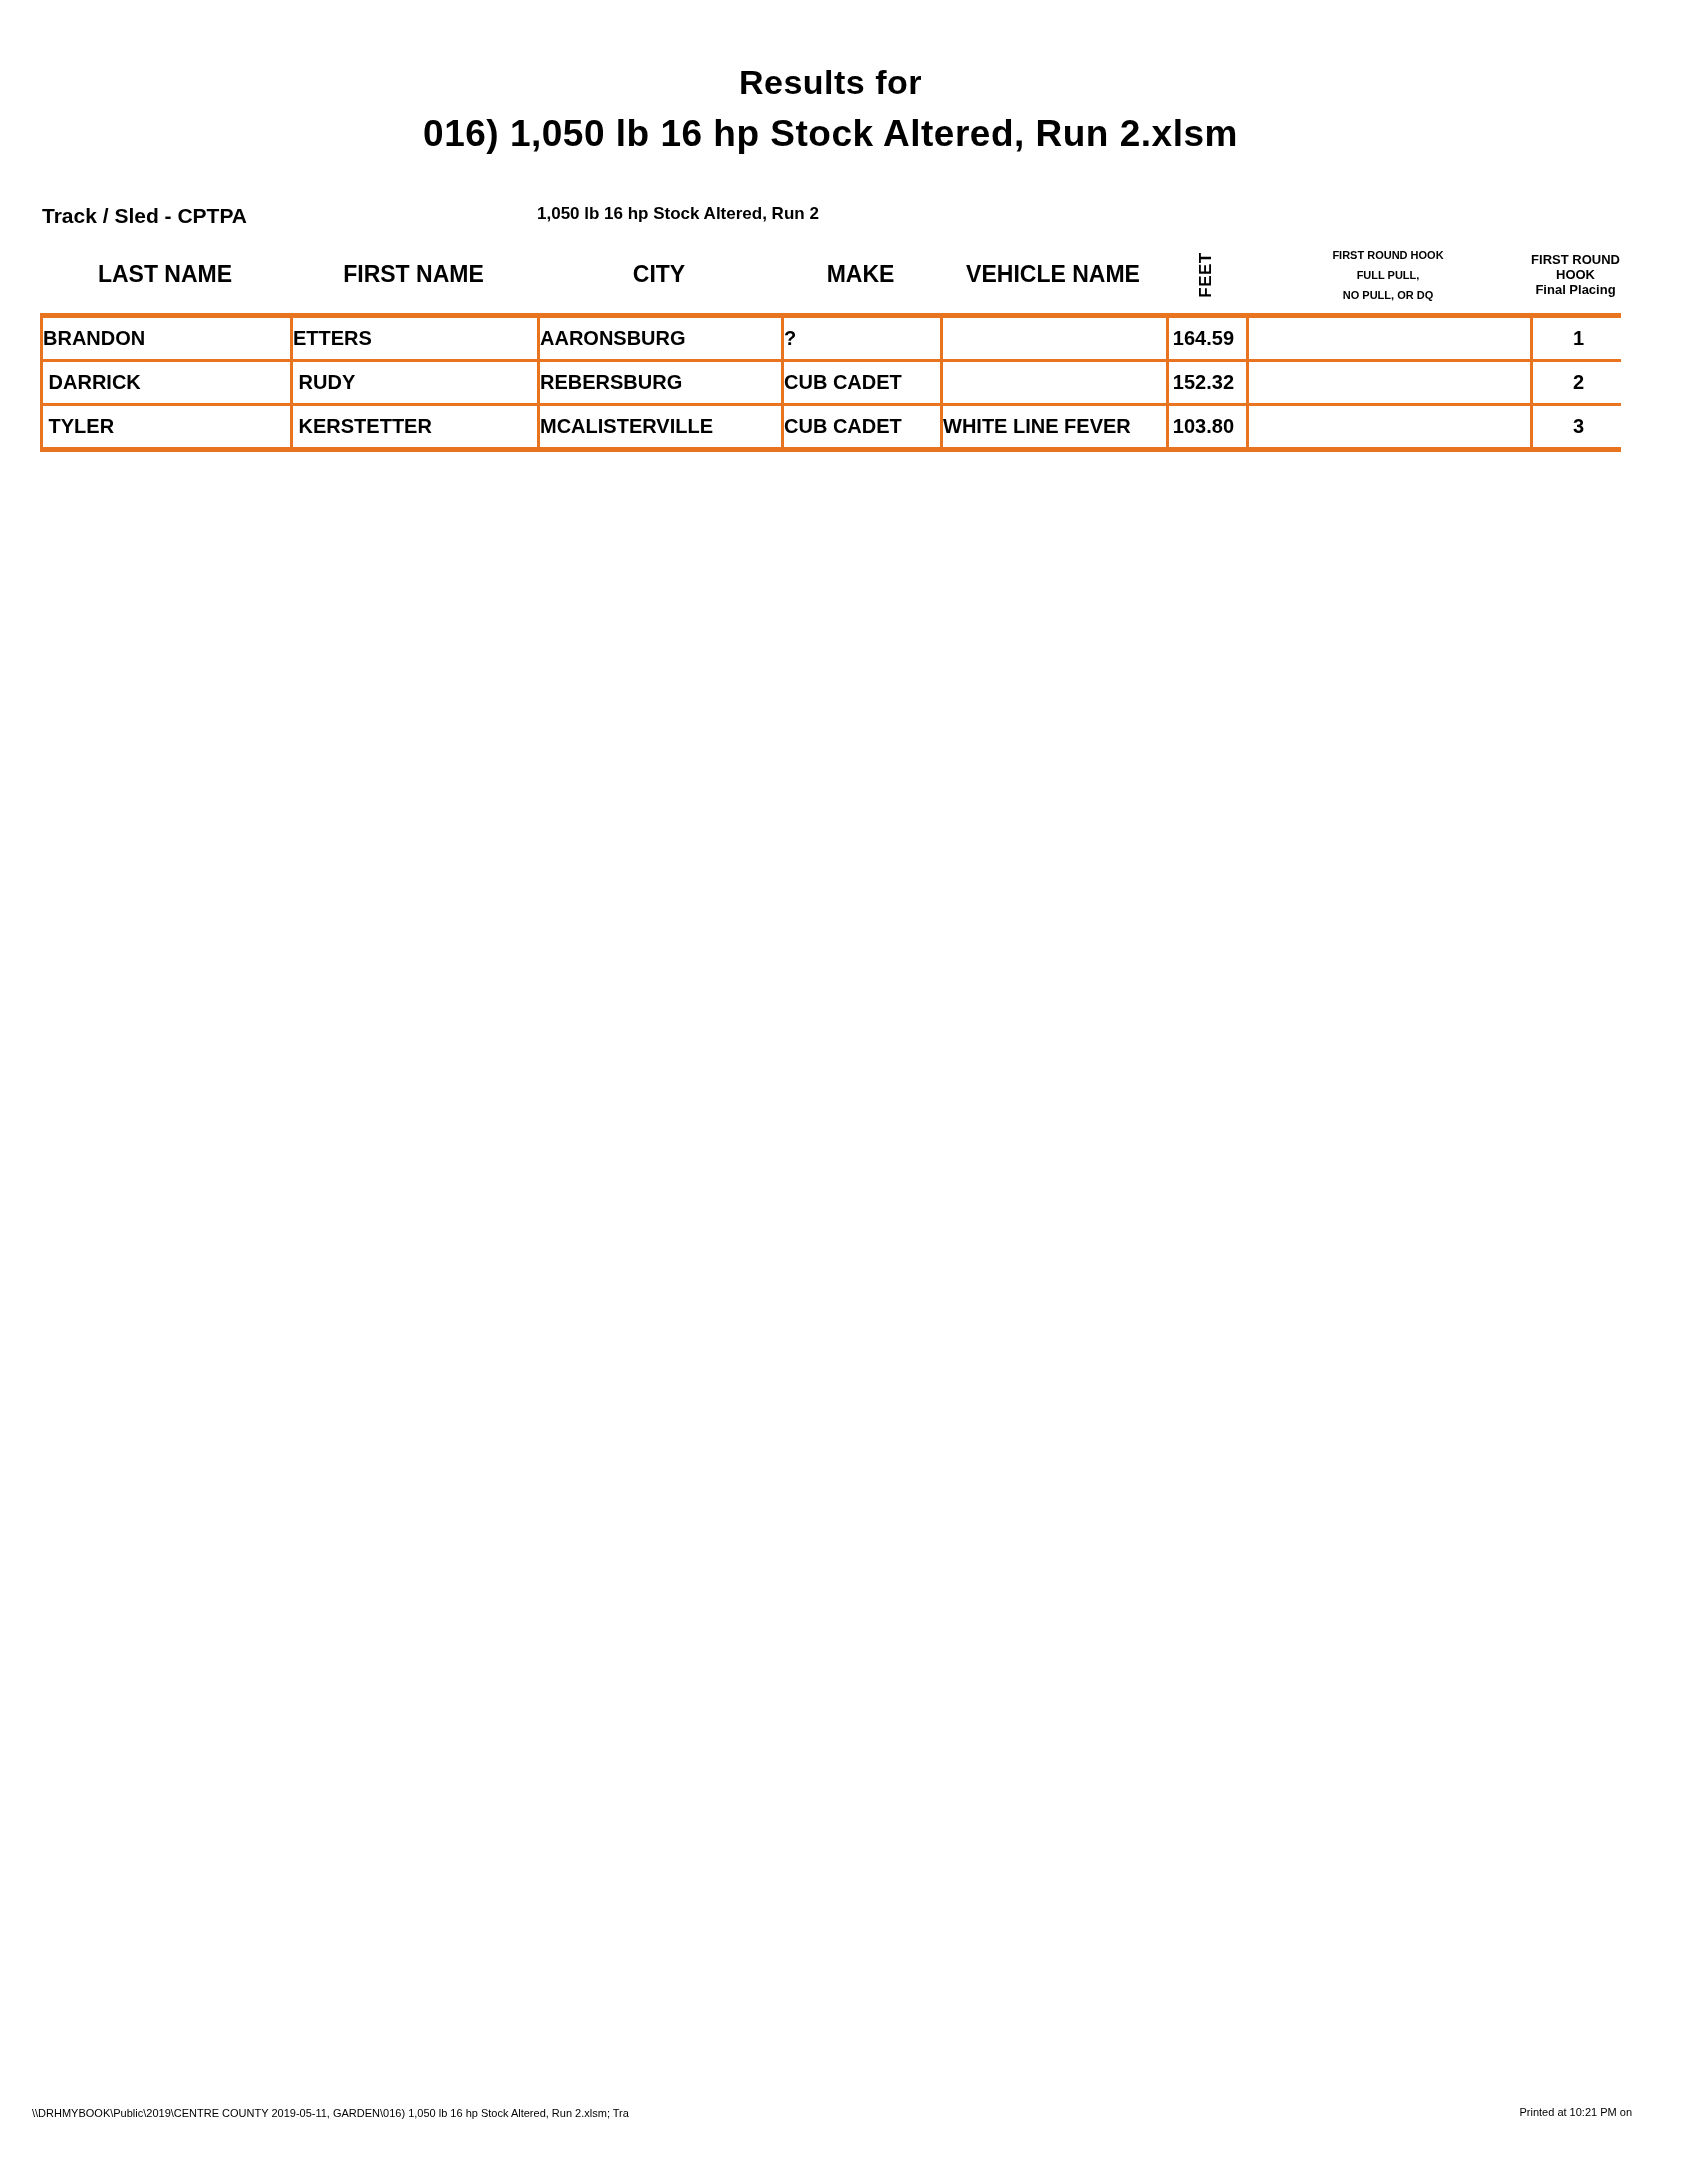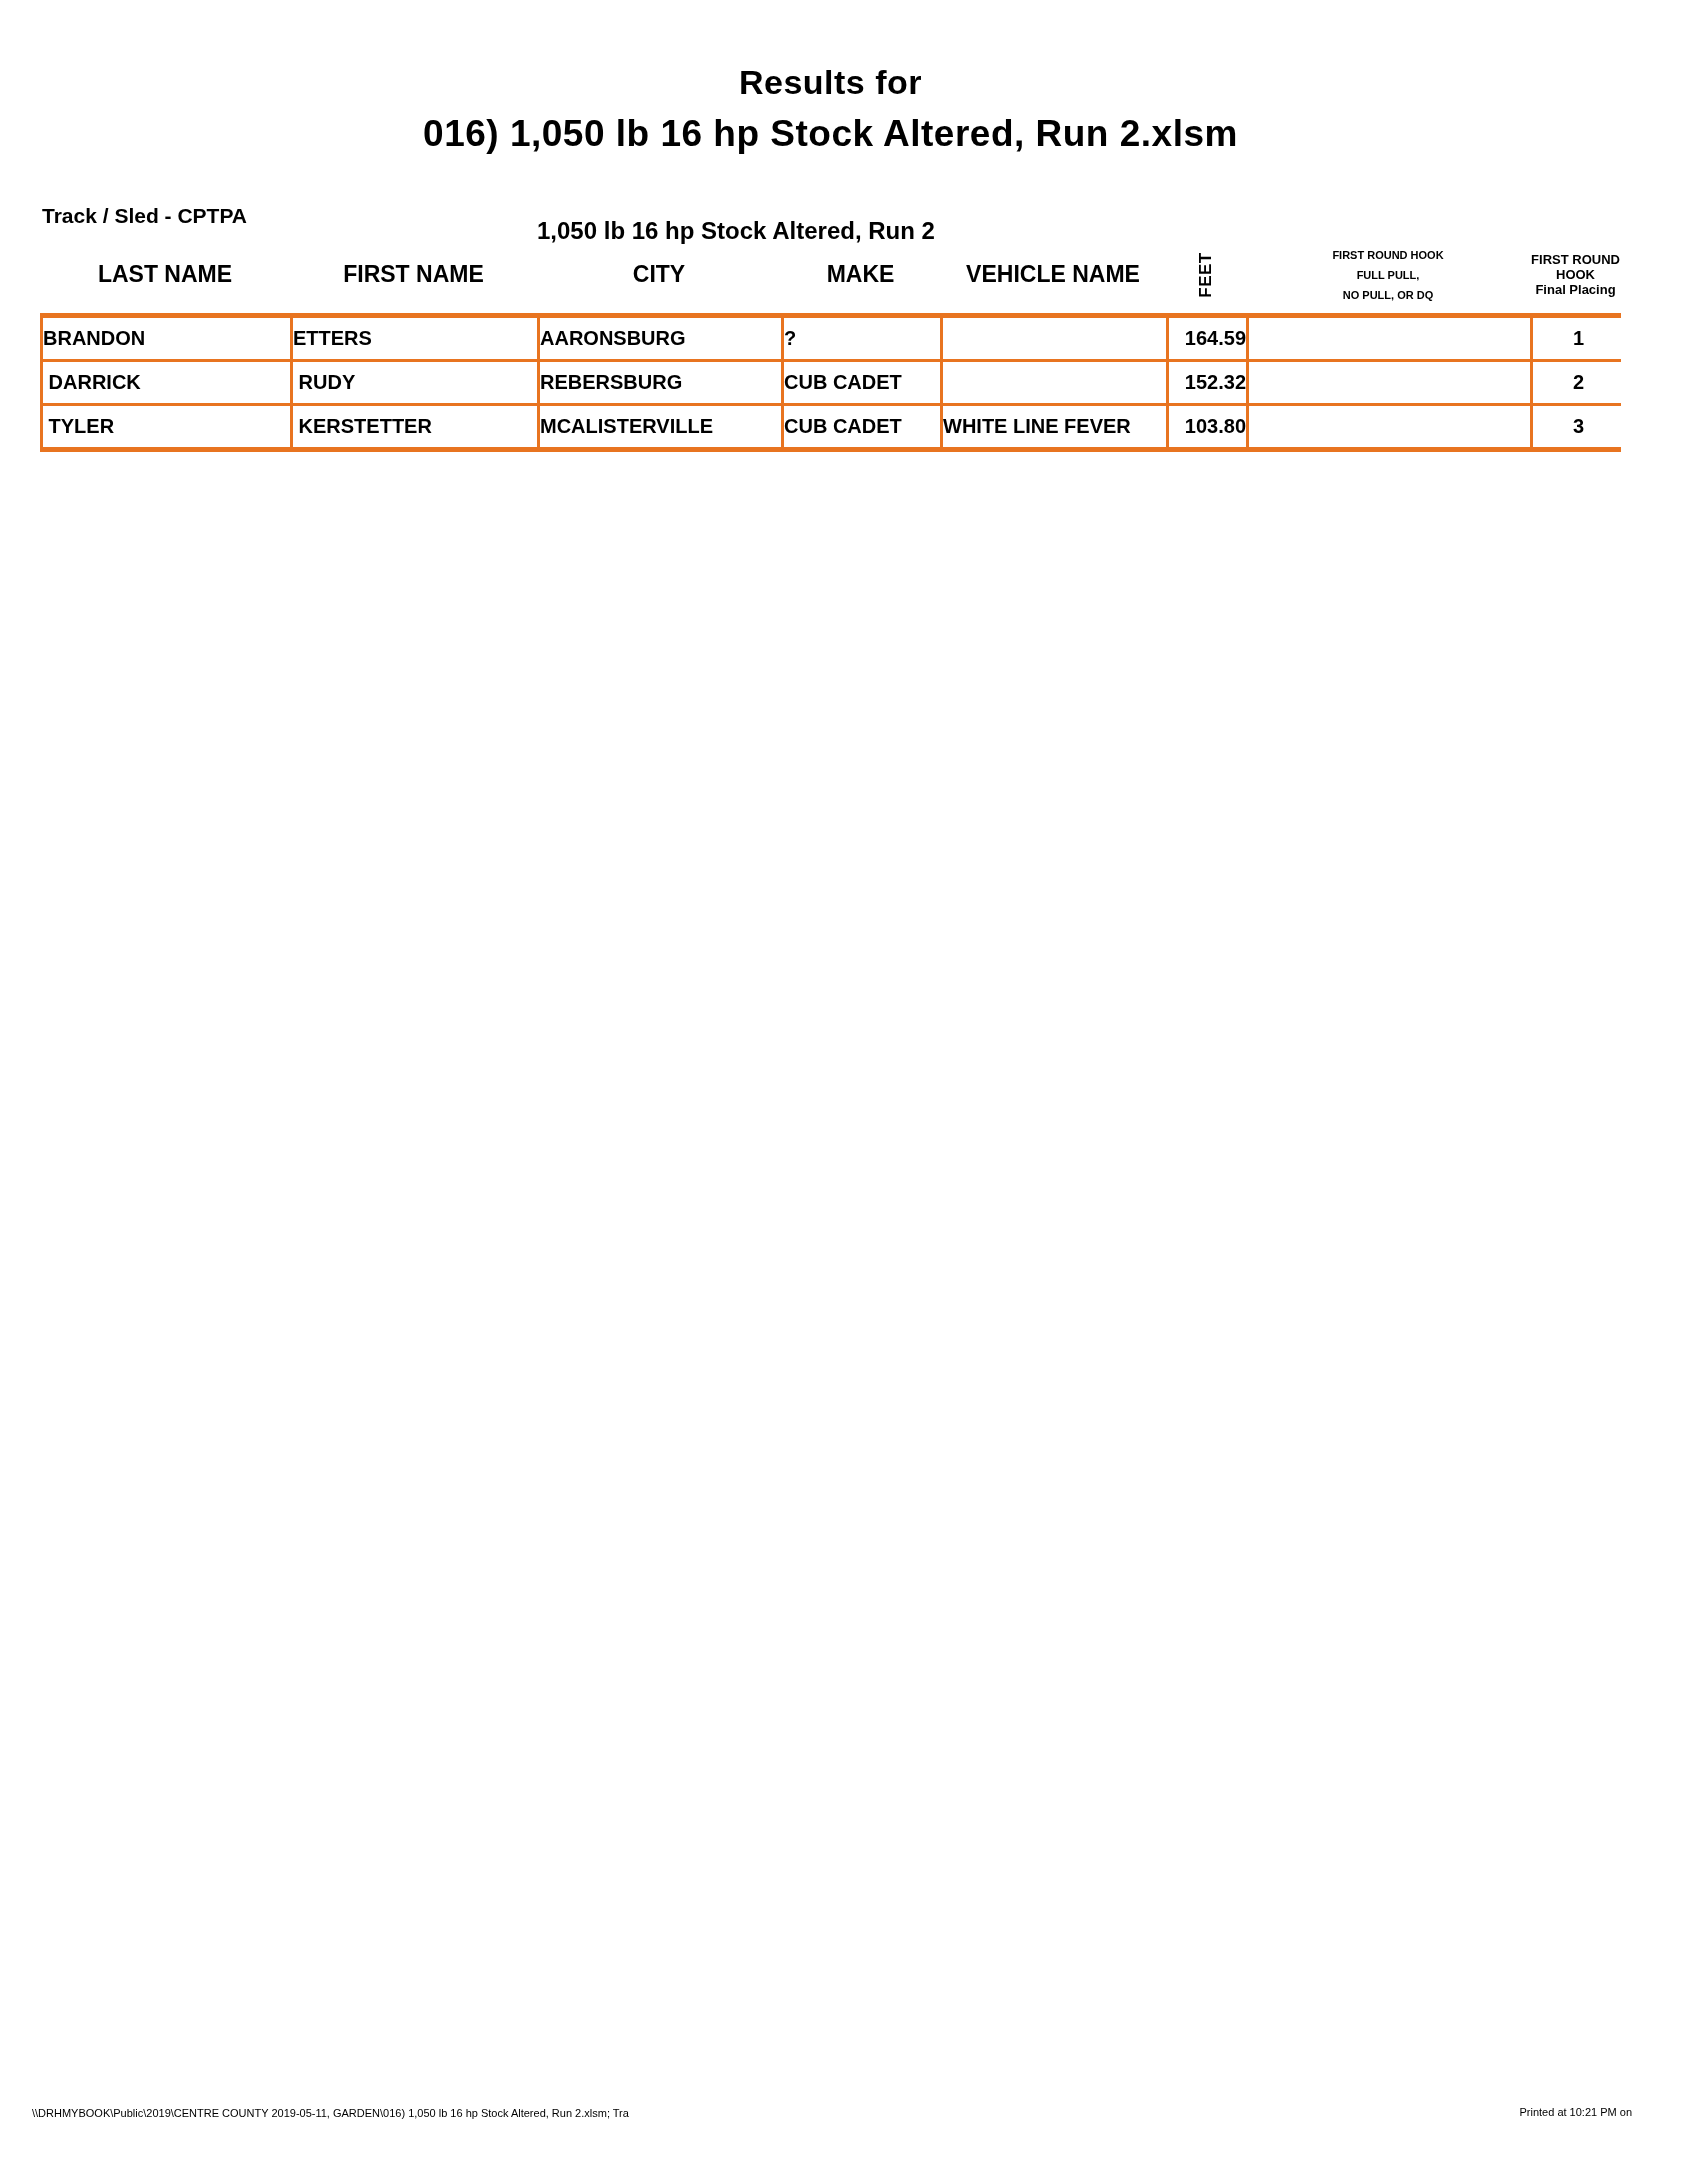--- a/index.html
+++ b/index.html
@@ -52,23 +52,22 @@
     position: absolute;
     left: 2px;
     top: 0;
     font-size: 21px;
     font-weight: bold;
   }
   .meta .class-name {
     position: absolute;
     left: 497px;
     top: 0;
-    font-size: 24px;
-    font-weight: bold;
-    margin-top: 13px;
+    font-size: 17px;
+    font-weight: bold;
   }
   .col-grid {
     display: grid;
     grid-template-columns: 250px 247px 244px 159px 226px 80px 284px 91px;
   }
   .header-band {
     position: absolute;
     top: 242px;
     left: 0;
     width: 1581px;
@@ -111,21 +110,21 @@
     display: flex;
     align-items: center;
     box-sizing: border-box;
     border-right: 3px solid var(--orange);
     font-weight: bold;
     font-size: 20px;
     white-space: pre;
     overflow: hidden;
   }
   .tcell:last-child { border-right: none; }
-  .tcell.feet { justify-content: flex-end; padding-right: 0; padding-left: 0; }
+  .tcell.feet { justify-content: flex-end; padding-right: 12px; padding-left: 0; }
   .tcell.placing { justify-content: center; padding: 0; }
   .footer-path {
     position: absolute;
     left: 32px;
     top: 2107px;
     font-size: 11px;
     font-weight: normal;
     white-space: nowrap;
   }
   .footer-printed {

